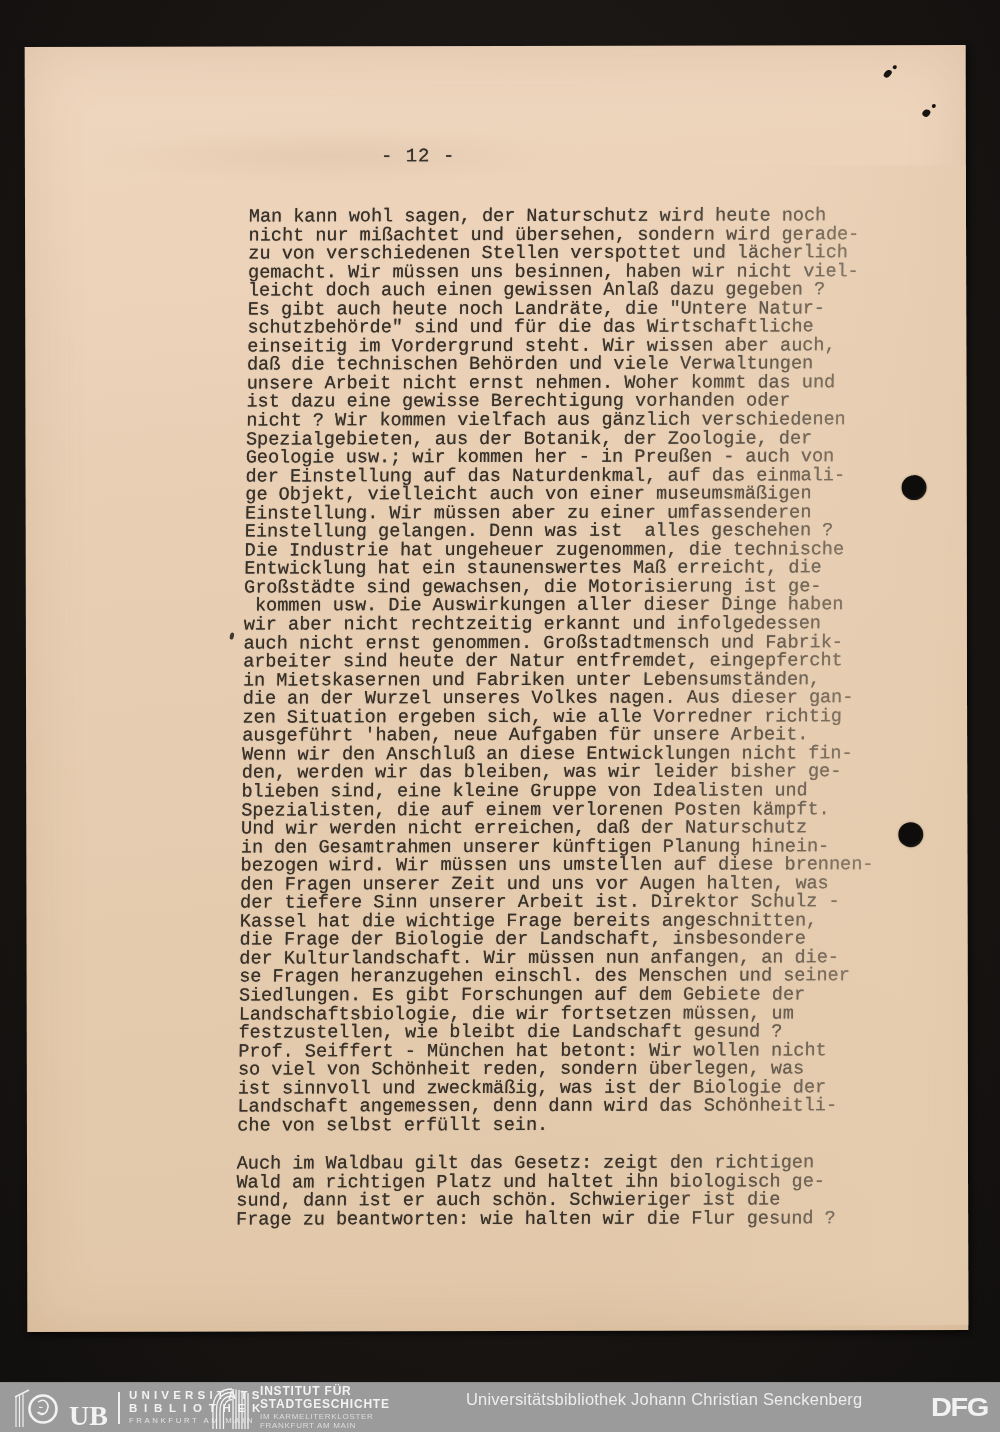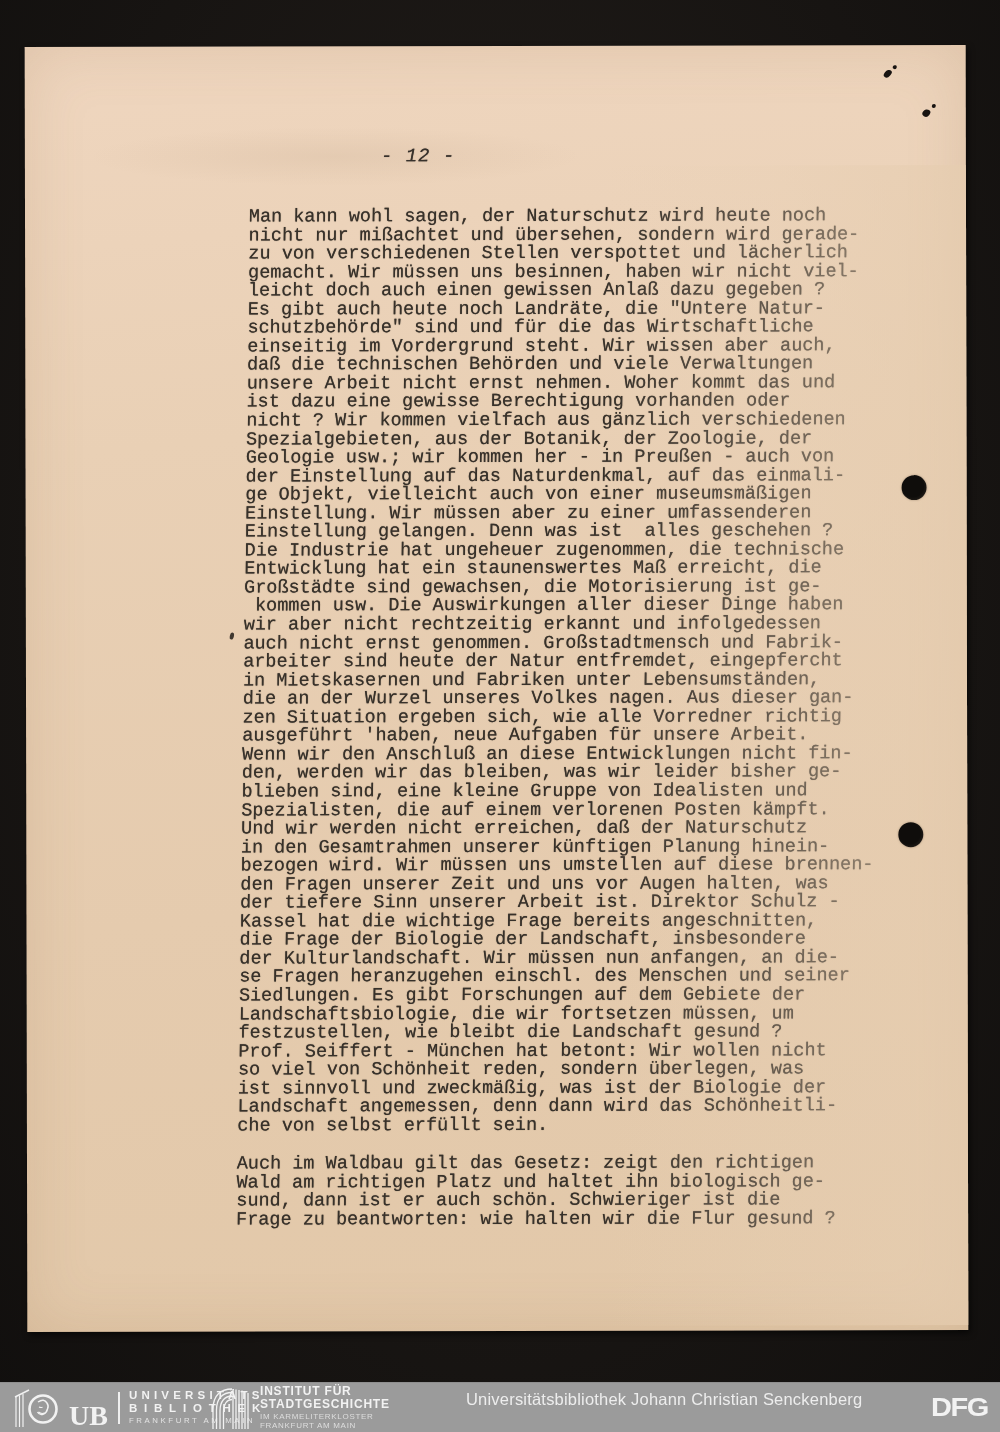--- a/index.html
+++ b/index.html
@@ -18,21 +18,20 @@
     position:absolute;left:26px;top:46px;width:941px;height:1285px;
     background:linear-gradient(175deg,#efd6bf 0%, #e9d0b5 30%, #e5cbae 65%, #e2c8a9 100%);
     transform:rotate(-0.12deg);
     box-shadow:inset 0 0 60px rgba(150,110,70,.18), 2px 3px 6px rgba(0,0,0,.6);
   }
   .page-number{
     position:absolute;left:356px;top:99px;
     font-family:"Liberation Mono",monospace;
     font-size:19px;letter-spacing:1px;color:#38322c;
     text-shadow:0 0 .7px rgba(45,38,32,.85);
-    font-style:italic;
   }
   .typed{
     position:absolute;left:224px;top:162px;width:640px;
     transform:skewX(-0.85deg);transform-origin:0 0;
   }
   .typed pre{
     margin:0;
     font-family:"Liberation Mono",monospace;
     font-size:18.5px;line-height:18.55px;
     color:#37312a;

